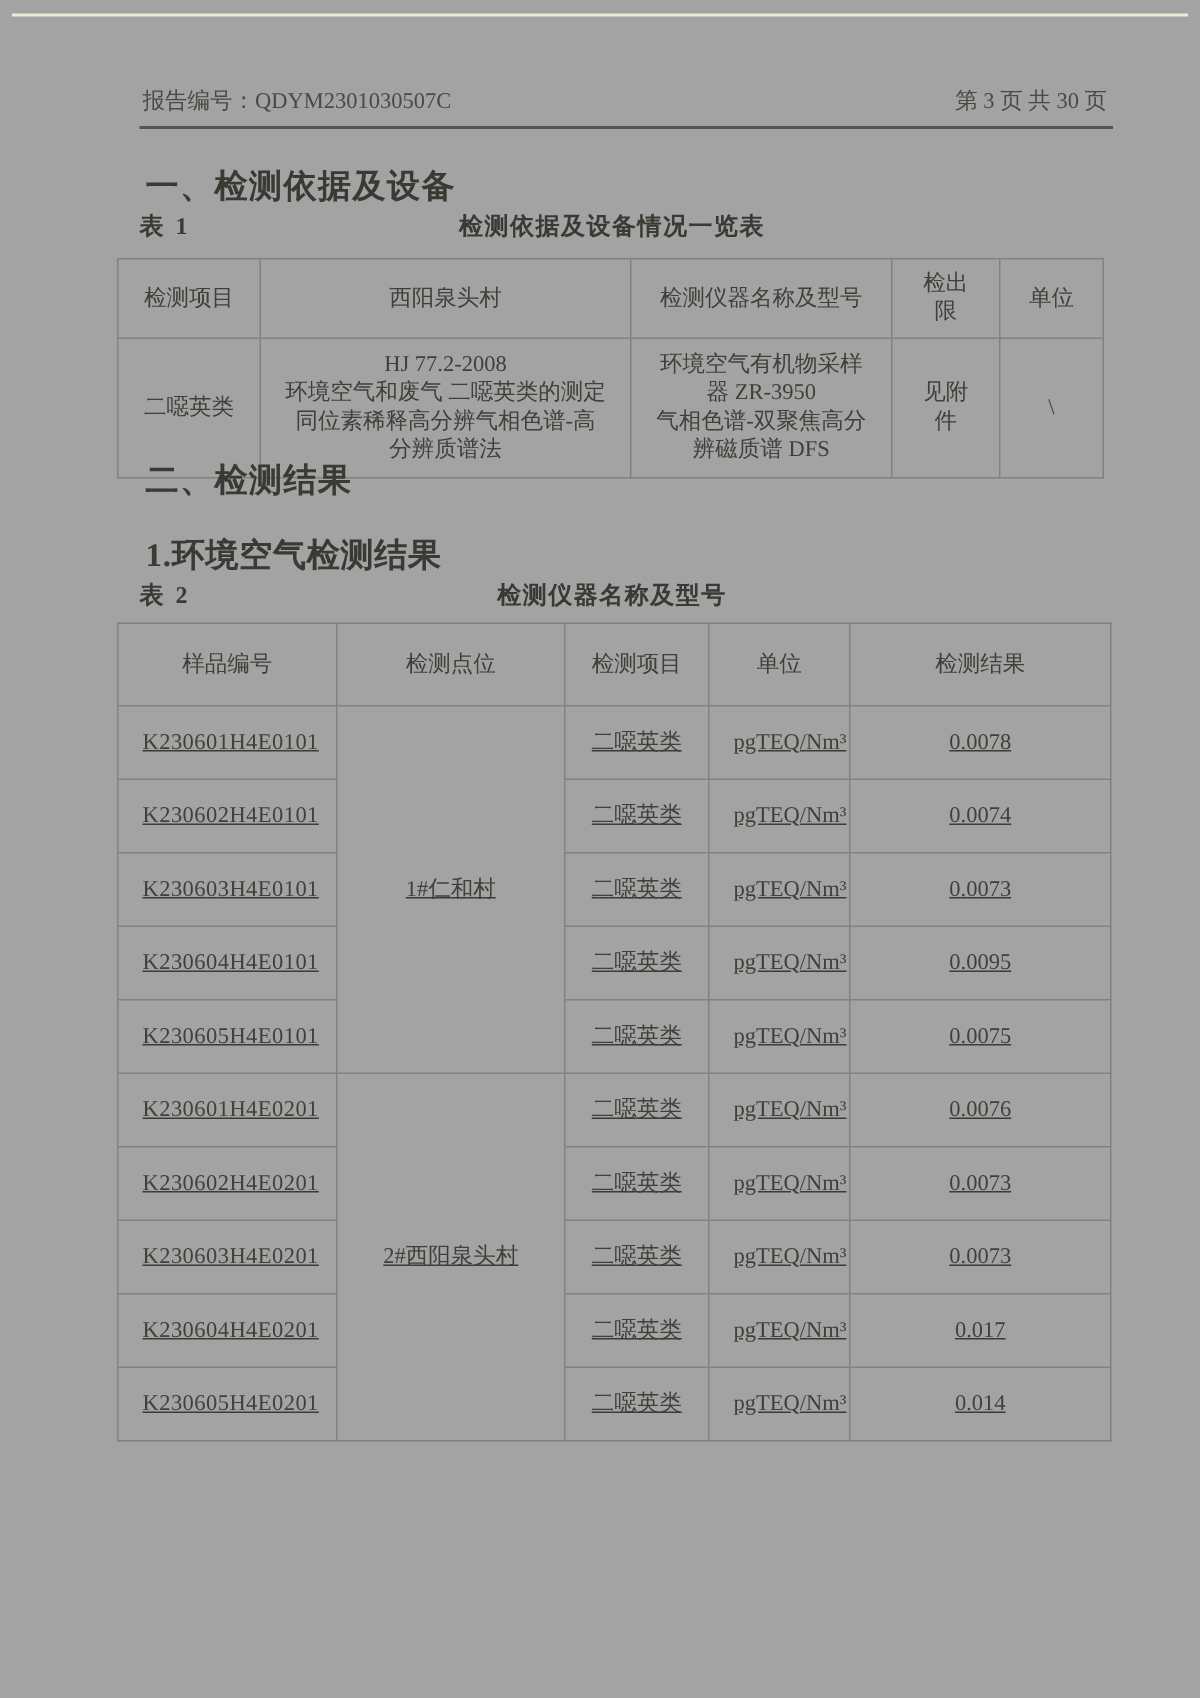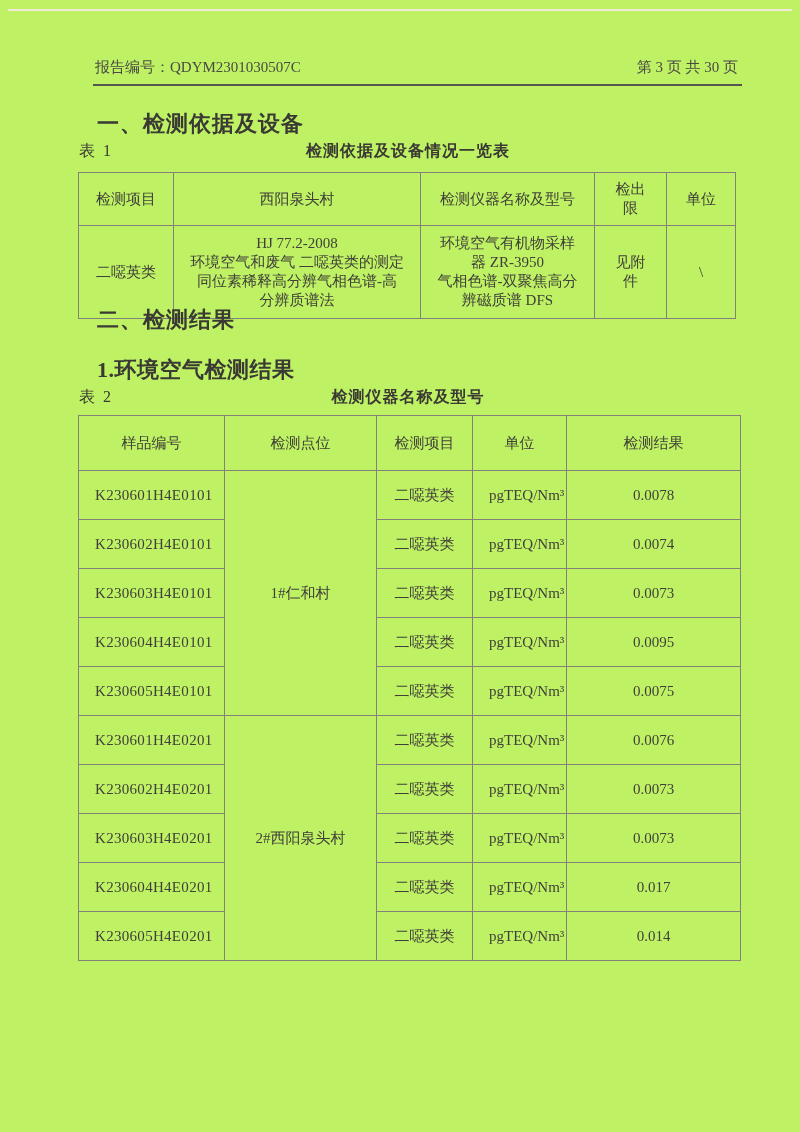--- a/index.html
+++ b/index.html
@@ -2,21 +2,21 @@
 <html><head>
 <meta charset="utf-8">
 <style>
   * { box-sizing: border-box; }
   html, body { margin: 0; padding: 0; background: #ffffff; }
   .page {
     position: relative;
     width: 800px;
     height: 1132px;
     margin: 0 auto;
-    background: #bef264;
+    background: #a3a3a3;
     font-family: "Liberation Serif", "DejaVu Serif", serif;
     color: #3c3b36;
     overflow: hidden;
   }
   .scan-artifact-line {
     position: absolute;
     top: 9px; left: 8px; right: 8px; height: 2px;
     background: #f1ead6;
   }
   .doc-header {
@@ -50,22 +50,22 @@
     font-size: 16px;
     font-weight: bold;
     color: #3a3933;
     text-align: center;
     letter-spacing: 1px;
   }
   .caption1 { top: 141px; }
   .caption2 { top: 387px; }
   .table-caption .table-label {
     position: absolute;
-    left: 1px; top: 0;
-    font-weight: normal;
+    left: 15px; top: 0;
+    font-weight: bold;
     letter-spacing: 2px;
   }
   table {
     position: absolute;
     border-collapse: collapse;
     table-layout: fixed;
   }
   td, th {
     border: 1px solid #82827b;
     text-align: center;
@@ -74,21 +74,21 @@
     font-size: 15px;
     padding: 0 16px;
     color: #403f39;
     line-height: 19px;
   }
   #table1 { top: 172px; left: 78px; width: 657px; }
   #table1 .hdr-row { height: 53px; }
   #table1 .body-row { height: 93px; }
   #table2 { top: 415px; left: 78px; width: 662px; }
   #table2 .hdr-row { height: 55px; }
-  #table2 .data-row { height: 49px; }
+  #table2 .data-row { height: 49px; text-decoration: underline; }
   .pre { white-space: pre-line; }
   .sample-id { letter-spacing: 0.3px; }
 </style>
 </head>
 <body>
 
 <div class="page">
 
   <div class="scan-artifact-line"></div>
 

